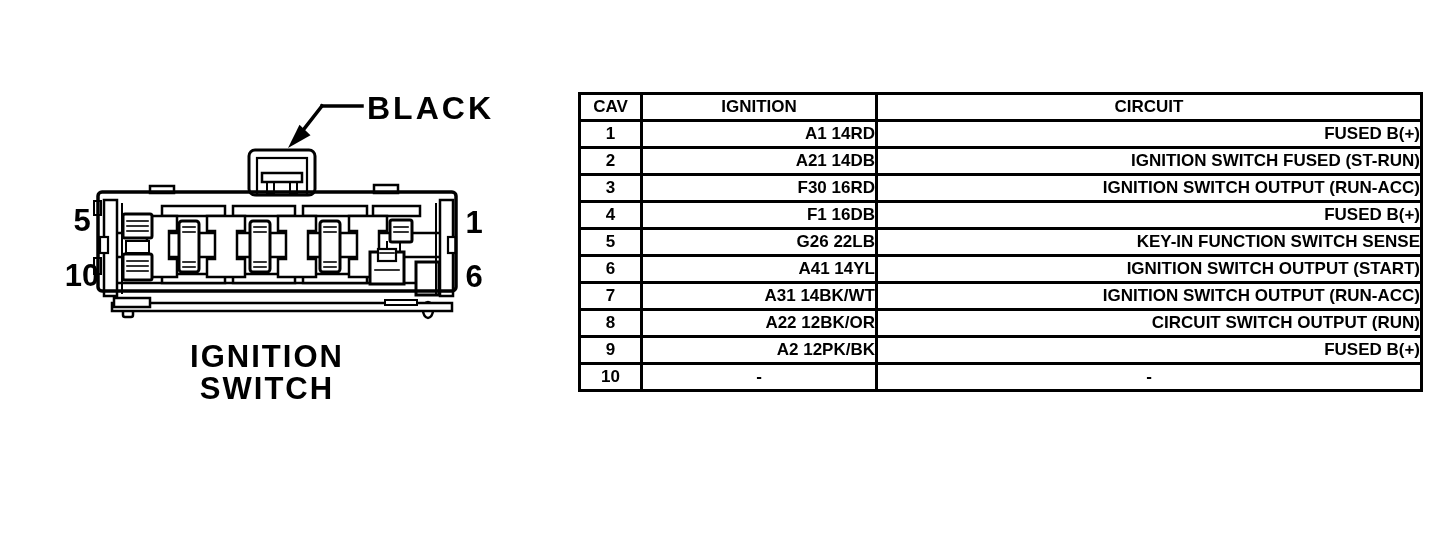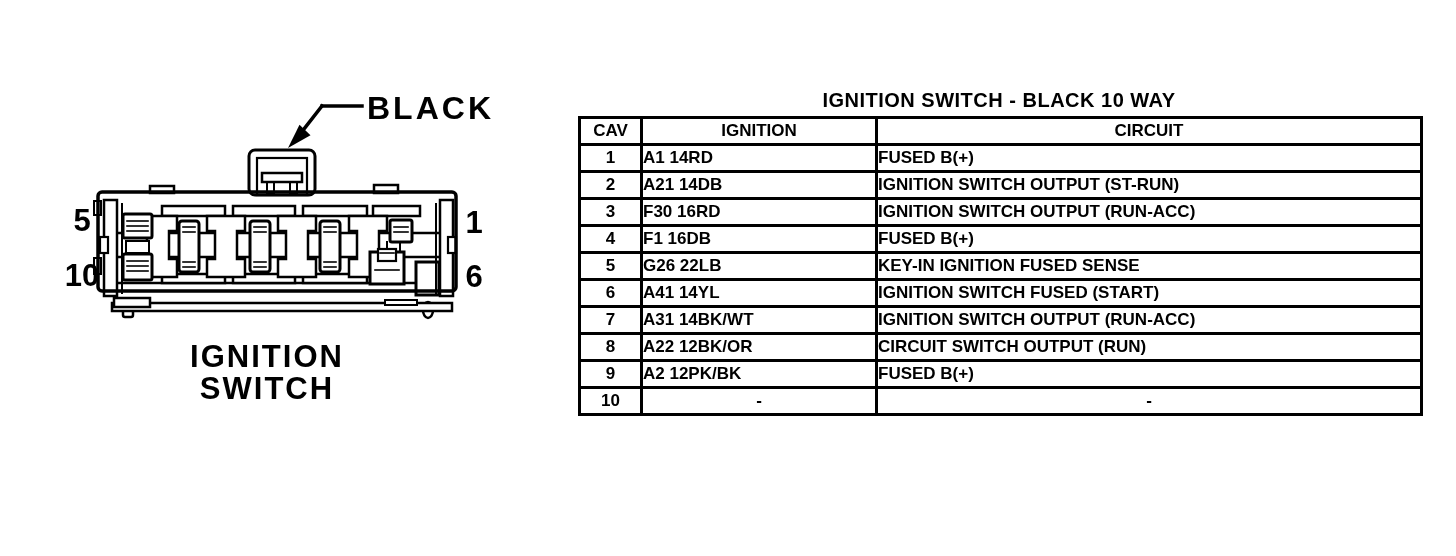--- a/index.html
+++ b/index.html
@@ -26,21 +26,21 @@
     width:842px;table-layout:fixed;border-collapse:collapse;
   }
   table.pinout td,table.pinout th{
     border:3px solid #000;
     height:24px;line-height:24px;padding:0;
     font-size:17px;font-weight:bold;color:#000;
     white-space:nowrap;overflow:hidden;
   }
   table.pinout th{text-align:center;}
   td.c-center{text-align:center;}
-  td.c-left{text-align:left;padding-left:8px;}
+  td.c-left{text-align:right;padding-left:8px;}
   col.col-cav{width:62px;}
   col.col-circuit{width:235px;}
   col.col-function{width:545px;}
 </style>
 </head>
 <body>
 
 <div class="stage">
 
   <svg class="diagram-svg" viewBox="50 78 510 345" xmlns="http://www.w3.org/2000/svg">
@@ -165,21 +165,20 @@
         <text x="82" y="286" font-size="31" text-anchor="middle">10</text>
         <text x="474" y="233" font-size="31" text-anchor="middle">1</text>
         <text x="474" y="287" font-size="31" text-anchor="middle">6</text>
         <text x="267" y="367" font-size="31" letter-spacing="2" text-anchor="middle">IGNITION</text>
         <text x="267" y="399" font-size="31" letter-spacing="2" text-anchor="middle">SWITCH</text>
       </g>
     </g>
   </svg>
 
   <div class="table-wrap">
-    <div class="table-title">IGNITION SWITCH - BLACK 10 WAY</div>
     <table class="pinout">
       <colgroup>
         <col class="col-cav">
           <col class="col-circuit">
           <col class="col-function">
       </colgroup>
       <thead>
         <tr>
           <th>CAV</th>
           <th>IGNITION</th>
@@ -188,41 +187,41 @@
       </thead>
       <tbody>
           <tr>
             <td class="c-center">1</td>
             <td class="c-left">A1 14RD</td>
             <td class="c-left">FUSED B(+)</td>
           </tr>
           <tr>
             <td class="c-center">2</td>
             <td class="c-left">A21 14DB</td>
-            <td class="c-left">IGNITION SWITCH OUTPUT (ST-RUN)</td>
+            <td class="c-left">IGNITION SWITCH FUSED (ST-RUN)</td>
           </tr>
           <tr>
             <td class="c-center">3</td>
             <td class="c-left">F30 16RD</td>
             <td class="c-left">IGNITION SWITCH OUTPUT (RUN-ACC)</td>
           </tr>
           <tr>
             <td class="c-center">4</td>
             <td class="c-left">F1 16DB</td>
             <td class="c-left">FUSED B(+)</td>
           </tr>
           <tr>
             <td class="c-center">5</td>
             <td class="c-left">G26 22LB</td>
-            <td class="c-left">KEY-IN IGNITION FUSED SENSE</td>
+            <td class="c-left">KEY-IN FUNCTION SWITCH SENSE</td>
           </tr>
           <tr>
             <td class="c-center">6</td>
             <td class="c-left">A41 14YL</td>
-            <td class="c-left">IGNITION SWITCH FUSED (START)</td>
+            <td class="c-left">IGNITION SWITCH OUTPUT (START)</td>
           </tr>
           <tr>
             <td class="c-center">7</td>
             <td class="c-left">A31 14BK/WT</td>
             <td class="c-left">IGNITION SWITCH OUTPUT (RUN-ACC)</td>
           </tr>
           <tr>
             <td class="c-center">8</td>
             <td class="c-left">A22 12BK/OR</td>
             <td class="c-left">CIRCUIT SWITCH OUTPUT (RUN)</td>

